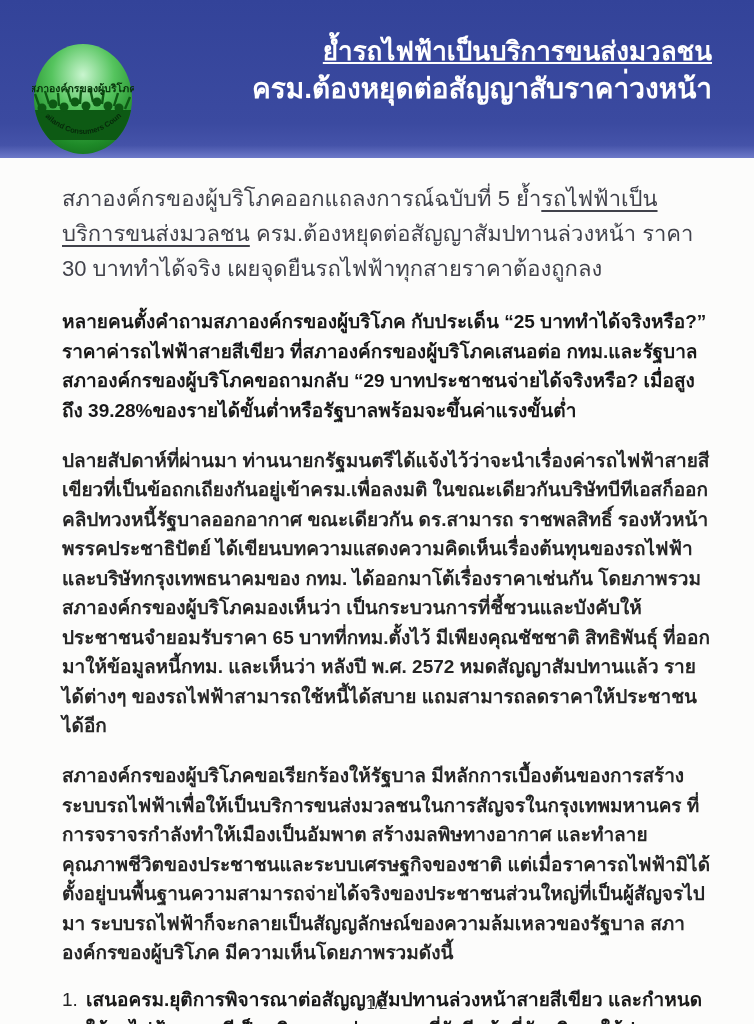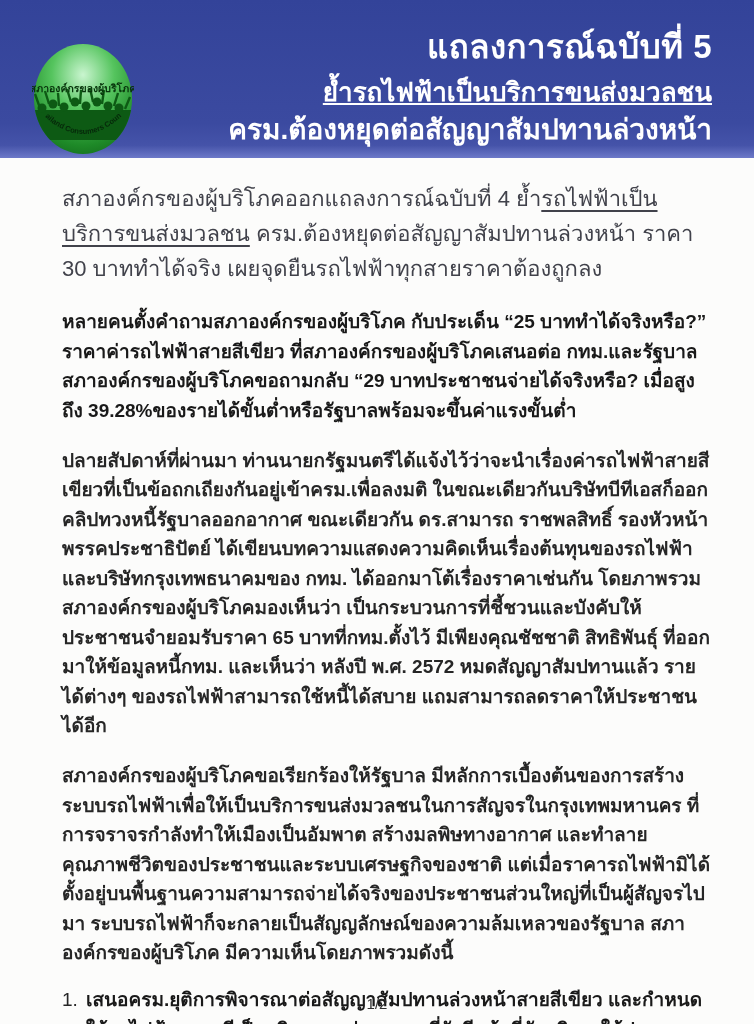--- a/index.html
+++ b/index.html
@@ -150,30 +150,29 @@
 
         <text x="51" y="50" text-anchor="middle" font-family="Liberation Sans, sans-serif" font-size="10.5" font-weight="bold" fill="#07330b">สภาองค์กรของผู้บริโภค</text>
 
         <text font-family="Liberation Sans, sans-serif" font-size="7.5" font-weight="bold" fill="#06280a">
           <textPath href="#bottomArc" startOffset="50%" text-anchor="middle">Thailand Consumers Council</textPath>
         </text>
       </svg>
     </div>
 
     <div class="titles">
-      <div class="title-main">แถลงการณ์ฉบับที่ 5</div>
       <div class="title-sub1">ย้ำรถไฟฟ้าเป็นบริการขนส่งมวลชน</div>
-      <div class="title-sub2">ครม.ต้องหยุดต่อสัญญาสัมปทานล่วงหน้า</div>
+      <div class="title-sub2">ครม.ต้องหยุดต่อสัญญาสับราคา่วงหน้า</div>
     </div>
   </div>
 
   <div class="content">
 
     <div class="lead">
-      <span>สภาองค์กรของผู้บริโภคออกแถลงการณ์ฉบับที่ 4 ย้ำ</span><span class="u">รถไฟฟ้าเป็นบริการขนส่งมวลชน</span><span> ครม.ต้องหยุดต่อสัญญาสัมปทานล่วงหน้า ราคา 30 บาททำได้จริง เผยจุดยืนรถไฟฟ้าทุกสายราคาต้องถูกลง</span>
+      <span>สภาองค์กรของผู้บริโภคออกแถลงการณ์ฉบับที่ 5 ย้ำ</span><span class="u">รถไฟฟ้าเป็นบริการขนส่งมวลชน</span><span> ครม.ต้องหยุดต่อสัญญาสัมปทานล่วงหน้า ราคา 30 บาททำได้จริง เผยจุดยืนรถไฟฟ้าทุกสายราคาต้องถูกลง</span>
     </div>
 
     <div class="para bold">หลายคนตั้งคำถามสภาองค์กรของผู้บริโภค กับประเด็น “25 บาททำได้จริงหรือ?” ราคาค่ารถไฟฟ้าสายสีเขียว ที่สภาองค์กรของผู้บริโภคเสนอต่อ กทม.และรัฐบาล  สภาองค์กรของผู้บริโภคขอถามกลับ “29 บาทประชาชนจ่ายได้จริงหรือ? เมื่อสูงถึง 39.28%ของรายได้ขั้นต่ำหรือรัฐบาลพร้อมจะขึ้นค่าแรงขั้นต่ำ</div>
 
     <div class="para">ปลายสัปดาห์ที่ผ่านมา ท่านนายกรัฐมนตรีได้แจ้งไว้ว่าจะนำเรื่องค่ารถไฟฟ้าสายสีเขียวที่เป็นข้อถกเถียงกันอยู่เข้าครม.เพื่อลงมติ ในขณะเดียวกันบริษัทบีทีเอสก็ออกคลิปทวงหนี้รัฐบาลออกอากาศ ขณะเดียวกัน ดร.สามารถ ราชพลสิทธิ์ รองหัวหน้าพรรคประชาธิปัตย์ ได้เขียนบทความแสดงความคิดเห็นเรื่องต้นทุนของรถไฟฟ้า และบริษัทกรุงเทพธนาคมของ กทม. ได้ออกมาโต้เรื่องราคาเช่นกัน   โดยภาพรวม สภาองค์กรของผู้บริโภคมองเห็นว่า เป็นกระบวนการที่ชี้ชวนและบังคับให้ประชาชนจำยอมรับราคา 65  บาทที่กทม.ตั้งไว้  มีเพียงคุณชัชชาติ สิทธิพันธุ์ ที่ออกมาให้ข้อมูลหนี้กทม. และเห็นว่า หลังปี พ.ศ. 2572   หมดสัญญาสัมปทานแล้ว รายได้ต่างๆ ของรถไฟฟ้าสามารถใช้หนี้ได้สบาย แถมสามารถลดราคาให้ประชาชนได้อีก</div>
 
     <div class="para">สภาองค์กรของผู้บริโภคขอเรียกร้องให้รัฐบาล มีหลักการเบื้องต้นของการสร้างระบบรถไฟฟ้าเพื่อให้เป็นบริการขนส่งมวลชนในการสัญจรในกรุงเทพมหานคร ที่การจราจรกำลังทำให้เมืองเป็นอัมพาต สร้างมลพิษทางอากาศ และทำลายคุณภาพชีวิตของประชาชนและระบบเศรษฐกิจของชาติ แต่เมื่อราคารถไฟฟ้ามิได้ตั้งอยู่บนพื้นฐานความสามารถจ่ายได้จริงของประชาชนส่วนใหญ่ที่เป็นผู้สัญจรไปมา ระบบรถไฟฟ้าก็จะกลายเป็นสัญญลักษณ์ของความล้มเหลวของรัฐบาล สภาองค์กรของผู้บริโภค มีความเห็นโดยภาพรวมดังนี้</div>
 
     <div class="numbered-list">
 

